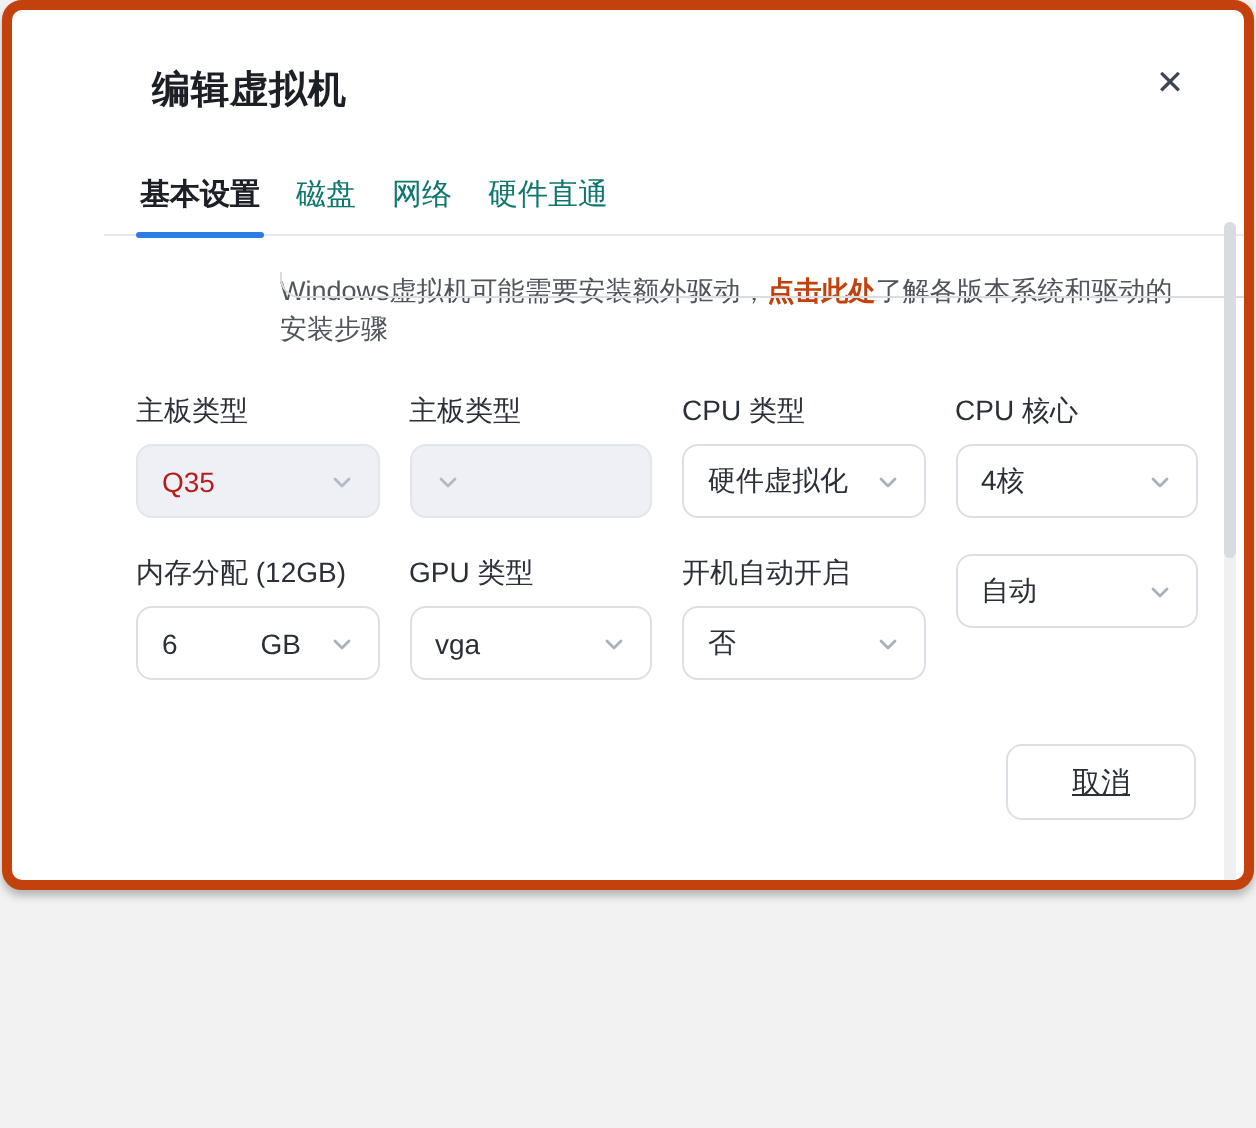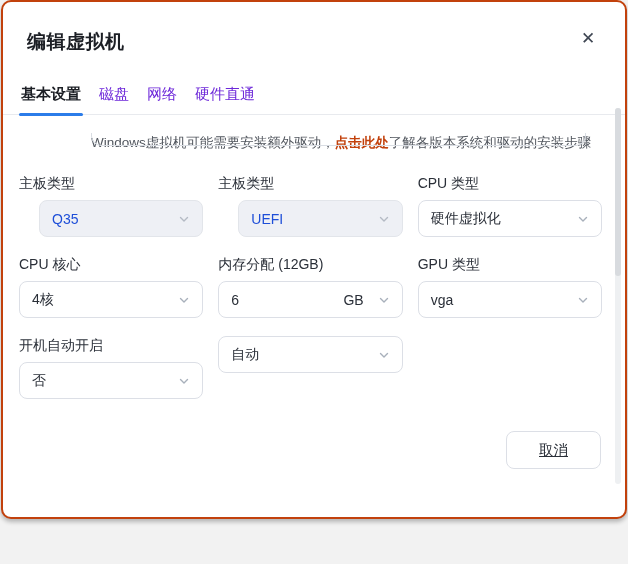--- a/index.html
+++ b/index.html
@@ -5,72 +5,73 @@
   * { margin:0; padding:0; box-sizing:border-box; }
   html,body { width:628px; height:564px; }
   body {
     font-family:"Liberation Sans","DejaVu Sans",sans-serif;
     background:#f2f2f2;
     position:relative;
     overflow:hidden;
   }
   .dialog {
     position:absolute; left:1px; top:0;
-    width:626px; height:519px;
+    width:626px; height:445px;
     background:#ffffff;
-    border:2px solid #c2410c;
+    border:5px solid #c2410c;
     border-radius:10px;
     box-shadow:0 3px 4px rgba(0,0,0,.25);
     overflow:hidden;
+    padding-left:46px;
   }
   .dialog-header { position:relative; padding:27px 24px 0 24px; }
   .dialog-title { font-size:19px; font-weight:bold; color:#1c1f25; letter-spacing:.5px; }
   .close-btn {
     position:absolute; right:26px; top:26px;
     width:22px; height:22px; line-height:22px;
     text-align:center; font-size:17px; color:#3f4653;
     cursor:pointer; user-select:none;
   }
   
   .tabs {
     display:flex; align-items:flex-end; gap:14px;
     margin-top:24px; padding:0 0 0 16px;
     border-bottom:1px solid #e8eaee;
   }
-  .tab { font-size:15px; color:#6d28d9; padding:6px 2px 10px 2px; cursor:pointer; position:relative; }
+  .tab { font-size:15px; color:#0f766e; padding:6px 2px 10px 2px; cursor:pointer; position:relative; }
   .tab.active { color:#1c1f25; font-weight:bold; }
   .tab.active::after {
     content:""; position:absolute; left:0; right:0; bottom:-2px;
     height:3px; background:#2b7ce9; border-radius:2px;
   }
   
   .scroll-area { position:relative; padding:0 23px 0 16px; }
   .cutoff-box {
     position:absolute; top:0; left:88px; width:495px; height:13px;
     border:1px solid #d9dde3; border-top:none;
     border-radius:0 0 10px 10px;
   }
   .notice { margin:18px 0 0 72px; font-size:13.5px; color:#50555d; line-height:19px; }
   .notice a { color:#c2410c; font-weight:bold; text-decoration:none; cursor:pointer; }
   .form-grid {
     margin-top:22px;
-    display:grid; grid-template-columns:1fr 1fr 1fr; column-gap:15px;
+    display:grid; grid-template-columns:1fr 1fr 1fr 1fr; column-gap:15px;
   }
   .field { margin-bottom:18px; }
   .field-label {
     font-size:14px; color:#2a2f38; height:19px; line-height:19px;
     margin-bottom:7px; display:flex; align-items:center; gap:6px;
   }
   .control {
     height:37px; border:1px solid #dcdfe6; border-radius:8px;
     background:#fff; display:flex; align-items:center;
     padding:0 12px; font-size:14px; color:#2a2f38; cursor:pointer;
   }
   .control .val { flex:1; }
-  .control.disabled { background:#eef0f5; border-color:#e2e5ea; color:#1d4ed8; cursor:default;margin-left:20px; }
+  .control.disabled { background:#eef0f5; border-color:#e2e5ea; color:#b91c1c; cursor:default; }
   .chevron { width:12px; height:12px; flex:0 0 auto; }
   .chevron svg { display:block; }
   .mem-input {
     flex:1; border:none; outline:none; font-size:14px; color:#2a2f38;
     font-family:"Liberation Sans","DejaVu Sans",sans-serif; background:transparent; width:40px;
   }
   .unit { color:#2a2f38; margin-right:14px; }
   .info-icon {
     width:14px; height:14px; border-radius:50%; background:#a8b0bb;
     color:#fff; font-size:10px; font-weight:bold; font-style:normal;
@@ -131,21 +132,20 @@
             <svg width="12" height="12" viewBox="0 0 12 12">
                 <path d="M2.5 4.5 L6 8 L9.5 4.5" fill="none" stroke="#b4bac4" stroke-width="1.4" stroke-linecap="round" stroke-linejoin="round"></path>
               </svg>
           </span>
         </div>
       </div>
 
       <div class="field">
         <div class="field-label">主板类型</div>
         <div class="control disabled">
-          <span class="val">UEFI</span>
           <span class="chevron">
             <svg width="12" height="12" viewBox="0 0 12 12">
                 <path d="M2.5 4.5 L6 8 L9.5 4.5" fill="none" stroke="#b4bac4" stroke-width="1.4" stroke-linecap="round" stroke-linejoin="round"></path>
               </svg>
           </span>
         </div>
       </div>
 
       <div class="field">
         <div class="field-label">CPU 类型</div>

